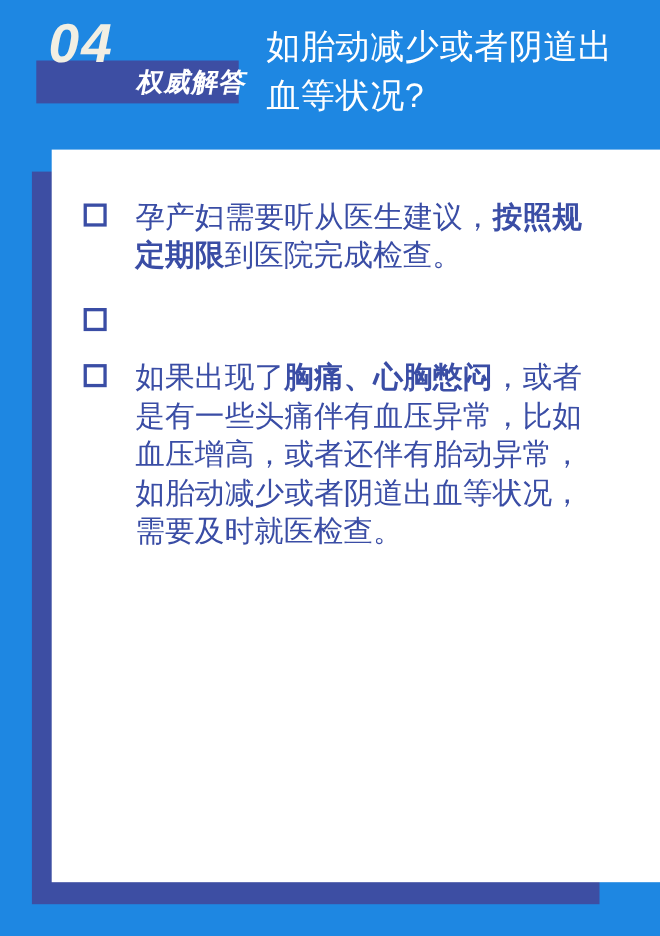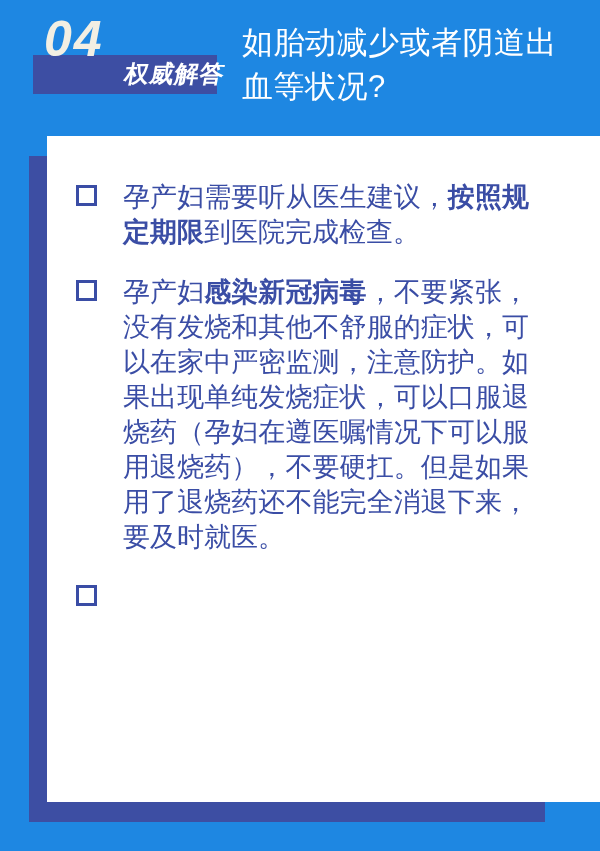--- a/index.html
+++ b/index.html
@@ -119,21 +119,21 @@
   <div class="card-shadow"></div>
 
   <div class="card">
     <ul class="bullet-list">
         <li class="bullet-item">
           <span class="checkbox"></span>
           <p class="item-text"><span>孕产妇需要听从医生建议，</span><span class="bold">按照规定期限</span><span>到医院完成检查。</span></p>
         </li>
         <li class="bullet-item">
           <span class="checkbox"></span>
-          <p class="item-text"><span>孕产妇</span><span class="bold">感染新冠病毒</span><span>，不要紧张，没有发烧和其他不舒服的症状，可以在家中严密监测，注意防护。如果出现单纯发烧症状，可以口服退烧药（孕妇在遵医嘱情况下可以服用退烧药），不要硬扛。但是如果用了退烧药还不能完全消退下来，要及时就医。</span></p>
         </li>
         <li class="bullet-item">
           <span class="checkbox"></span>
+          <p class="item-text"><span>如果出现了</span><span class="bold">胸痛、心胸憋闷</span><span>，或者是有一些头痛伴有血压异常，比如血压增高，或者还伴有胎动异常，如胎动减少或者阴道出血等状况，需要及时就医检查。</span></p>
         </li>
       </ul>
   </div>
 
 </div>
 
 </body></html>

